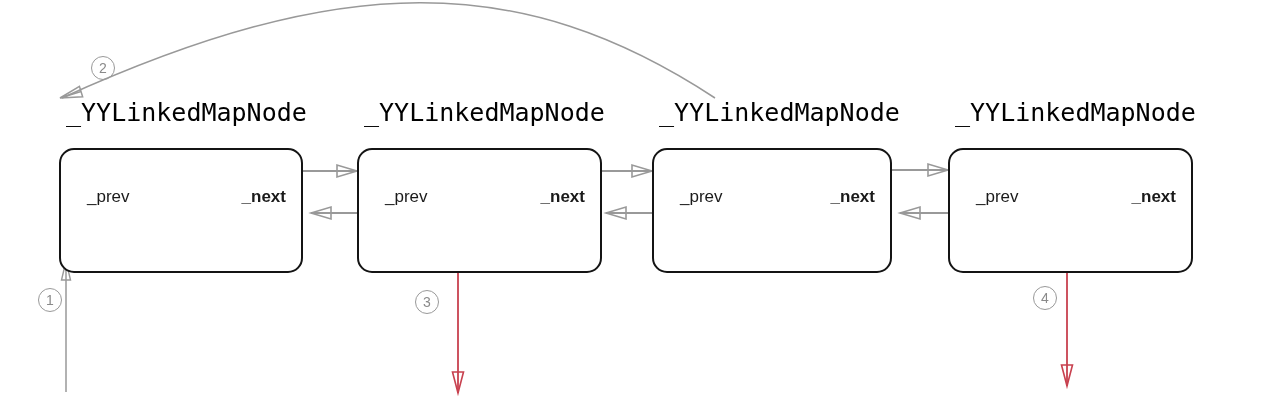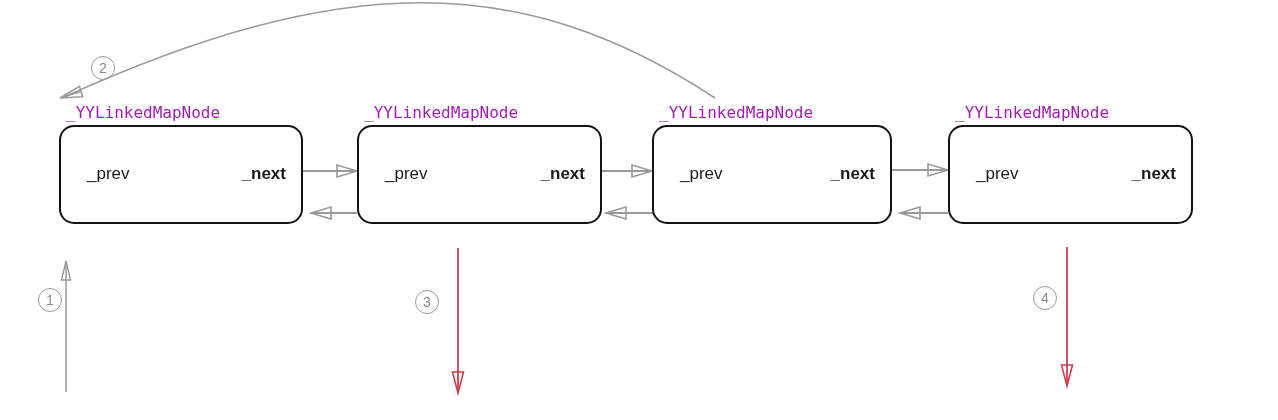--- a/index.html
+++ b/index.html
@@ -5,24 +5,24 @@
   html,body{margin:0;padding:0;background:#fff;}
   .canvas{
     position:relative;width:1278px;height:420px;background:#ffffff;
     overflow:hidden;font-family:"Liberation Sans",sans-serif;
   }
   .arrow-layer{position:absolute;left:0;top:0;width:1278px;height:420px;}
   .node{position:absolute;top:100px;}
   .node-title{
     display:block;margin-left:7px;height:25px;line-height:25px;white-space:nowrap;
     font-family:"DejaVu Sans Mono","Liberation Mono",monospace;
-    font-size:16px;color:#a21caf;
+    font-size:25px;color:#000000;
   }
   .node-box{
-    position:relative;height:99px;box-sizing:border-box;
+    position:relative;margin-top:23px;height:125px;box-sizing:border-box;
     border:2px solid #141414;border-radius:15px;background:#fff;
   }
   .ptr-label{
     position:absolute;top:37px;font-size:17px;color:#1a1a1a;white-space:nowrap;
   }
   .ptr-prev{left:26px;}
   .ptr-next{right:15px;font-weight:bold;}
   .step-badge{
     position:absolute;width:24px;height:24px;border:1.5px solid #999;
     border-radius:50%;box-sizing:border-box;color:#8a8a8a;font-size:14px;

